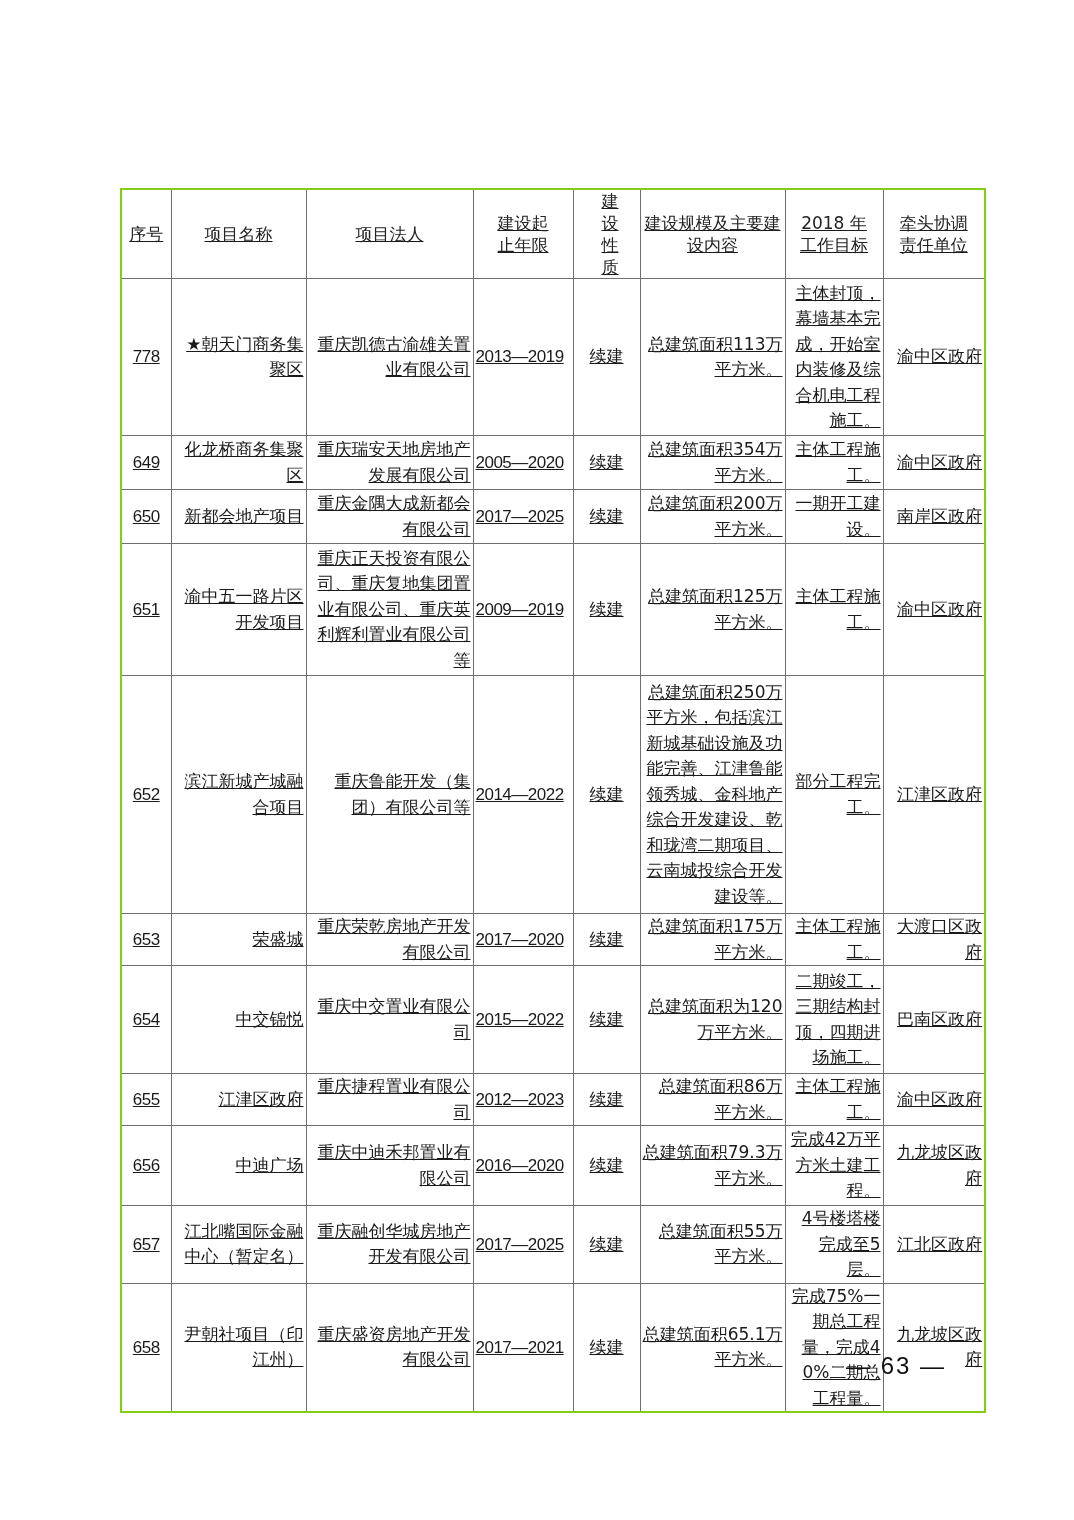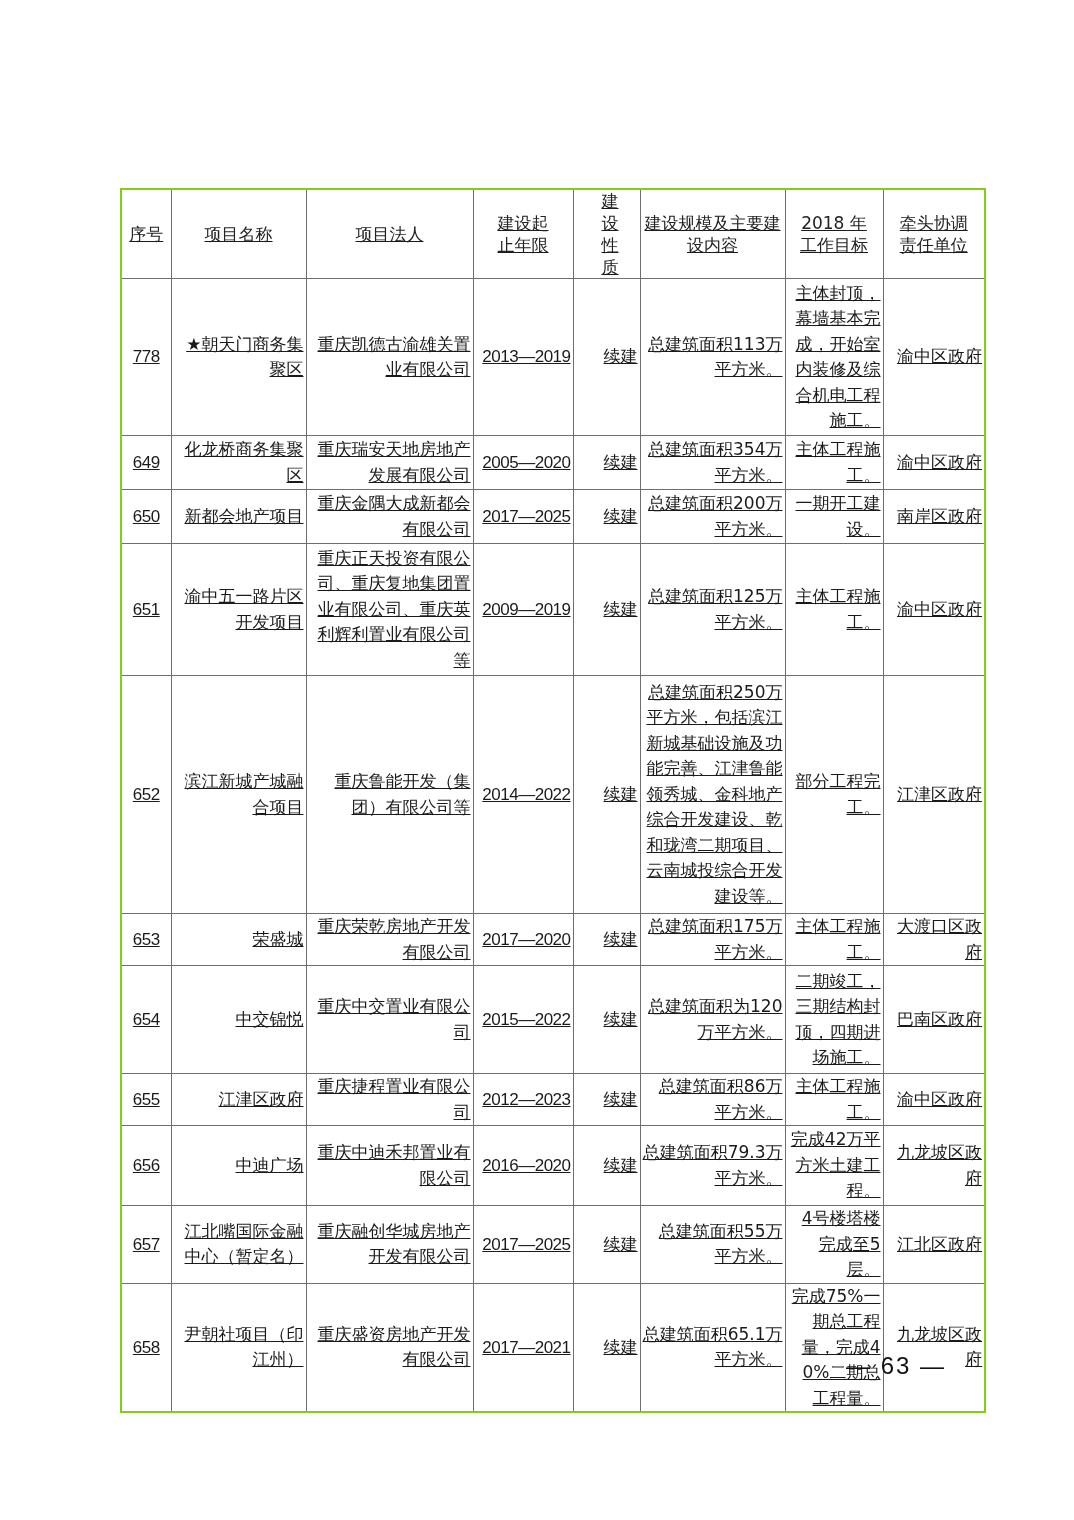--- a/index.html
+++ b/index.html
@@ -3,22 +3,22 @@
 <meta charset="utf-8">
 <style>
   html, body { margin: 0; padding: 0; background: #ffffff; }
   body { width: 1074px; height: 1520px; position: relative; font-family: "DejaVu Sans", "Liberation Sans", sans-serif; color: #1a1a1a; }
   .page { position: absolute; left: 0; top: 0; width: 1074px; height: 1520px; }
   table.grid { position: absolute; left: 120px; top: 188px; border-collapse: collapse; table-layout: fixed; width: 864px; border: 2px solid #84cc16; text-decoration: underline; }
   table.grid td, table.grid th { border: 1px solid #6e6e6e; padding: 0 2px; font-size: 17px; line-height: 25.5px; vertical-align: middle; font-weight: normal; word-break: break-all; }
   table.grid th { text-align: center; line-height: 22px; color: #222; }
   td.c-num { text-align: center; font-family: "Liberation Sans", sans-serif; letter-spacing: -0.5px; }
   td.c-name, td.c-legal, td.c-scope, td.c-goal { text-align: right; }
-  td.c-period { text-align: right; font-family: "Liberation Sans", sans-serif; font-size: 17px; letter-spacing: -0.5px; white-space: nowrap; padding: 0 1px; }
-  td.c-nature { text-align: right; }
+  td.c-period { text-align: left; font-family: "Liberation Sans", sans-serif; font-size: 17px; letter-spacing: -0.5px; white-space: nowrap; padding: 0 1px; }
+  td.c-nature { text-align: center; }
   td.c-unit { text-align: right; }
   .page-number { position: absolute; left: 822px; top: 1352px; font-family: "Liberation Sans", sans-serif; font-size: 24px; color: #111; letter-spacing: 2px; margin-left: 24px; }
 </style>
 </head>
 <body>
 
 <div class="page">
   <table class="grid">
     <colgroup>
       <col style="width:50px">

